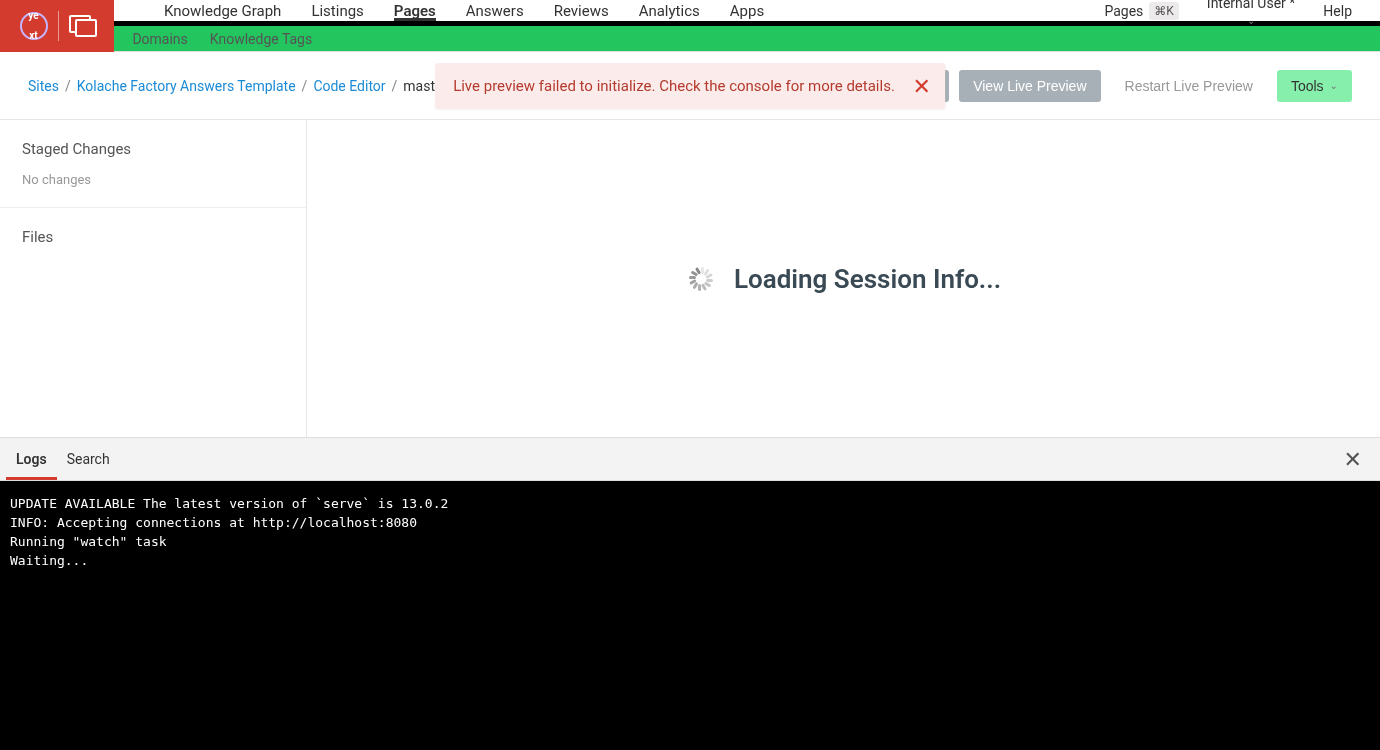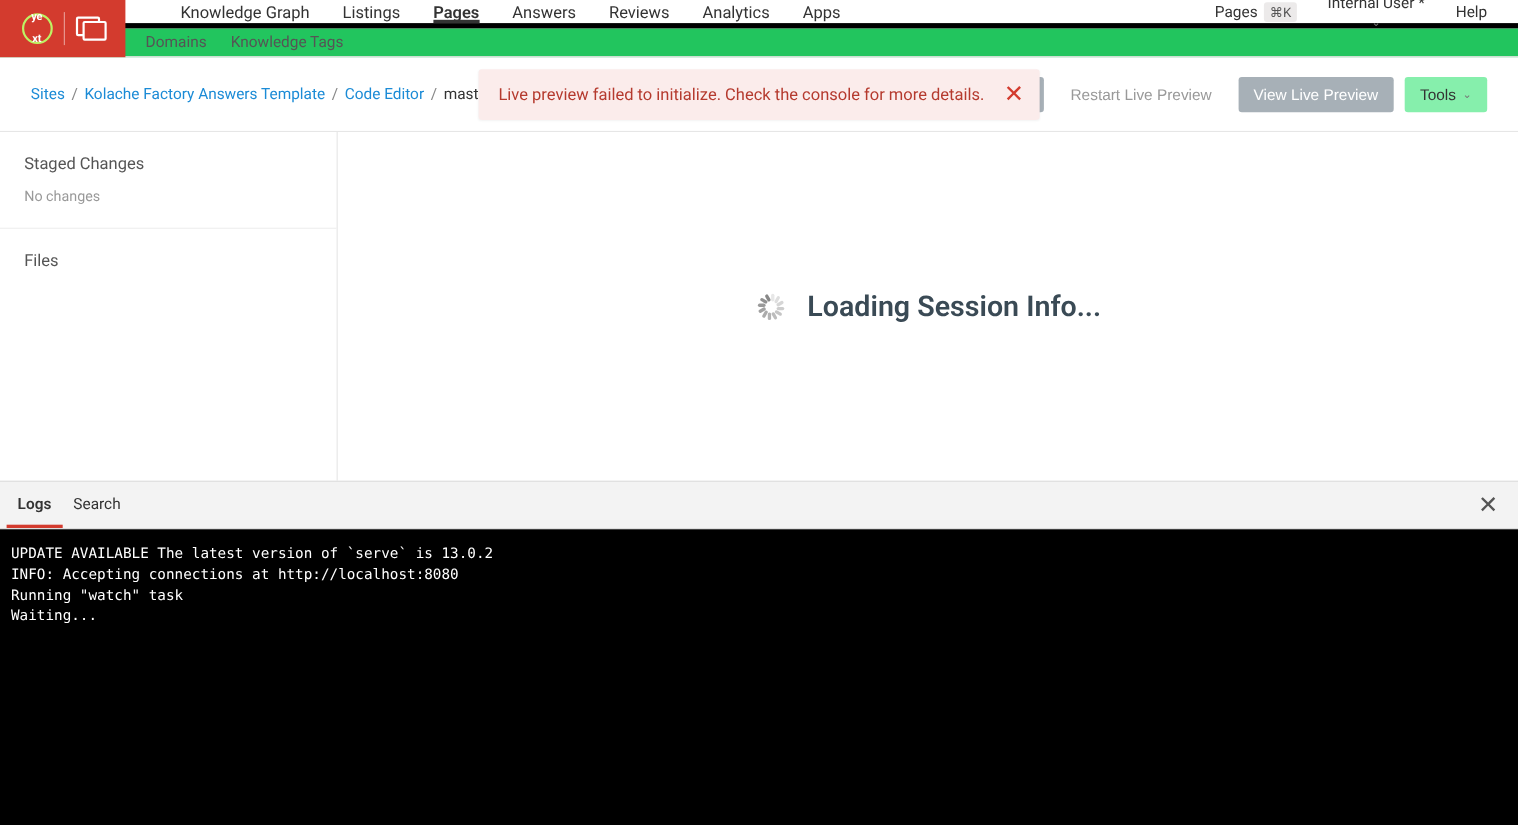--- a/index.html
+++ b/index.html
@@ -1,17 +1,17 @@
 <!DOCTYPE html>
 <html><head>
 <meta charset="utf-8">
 <style>
   * { margin: 0; padding: 0; box-sizing: border-box; }
   body { font-family: -apple-system, BlinkMacSystemFont, "Segoe UI", Roboto, Helvetica, Arial, sans-serif; font-size: 14px; color: #333; width: 1380px; height: 750px; overflow: hidden; background: #fff; }
-  .logo-circle { width: 28px; height: 28px; border: 2px solid #bef264; border-radius: 50%; display:flex; align-items:center; justify-content:center; color:#fff; font-size:10px; font-weight:bold; line-height:1; }
+  .logo-circle { width: 28px; height: 28px; border: 2px solid #c4b5fd; border-radius: 50%; display:flex; align-items:center; justify-content:center; color:#fff; font-size:10px; font-weight:bold; line-height:1; }
   .logo-circle span { display:block; text-align:center; }
   .logo-divider { width:1px; height:30px; background: rgba(255,255,255,0.5); }
   .logo-pages { width:26px; height:22px; position:relative; }
   .logo-pages::before, .logo-pages::after { content:""; position:absolute; width:18px; height:14px; border:2px solid #fff; border-radius:2px; }
   .logo-pages::before { top:0; left:0; }
   .logo-pages::after { top:4px; left:6px; background:#d33b2e; }
 
   .nav-right { display: flex; align-items: center; gap: 28px; padding-right: 28px; }
   .find-group { display:flex; align-items:center; gap:6px; cursor:pointer; }
   .kbd { background:#eceaea; border-radius:3px; padding:2px 5px; font-size:12px; color:#555; }
@@ -126,22 +126,22 @@
       <span class="current">master</span>
     </div>
 
   <div class="toast">
     <span>Live preview failed to initialize. Check the console for more details.</span>
     <span class="close-x">✕</span>
   </div>
 
   <div class="actions">
     <button class="btn">Show Diff</button>
+    <button class="btn">View Live Preview</button>
     <button class="btn ghost">Restart Live Preview</button>
-    <button class="btn">View Live Preview</button>
     <button class="btn tools">
       <span>Tools</span>
       <span class="chev-down">⌄</span>
     </button>
   </div>
 </div>
 
 <div class="main">
   <div class="sidebar">
     <div class="side-sec sep">

